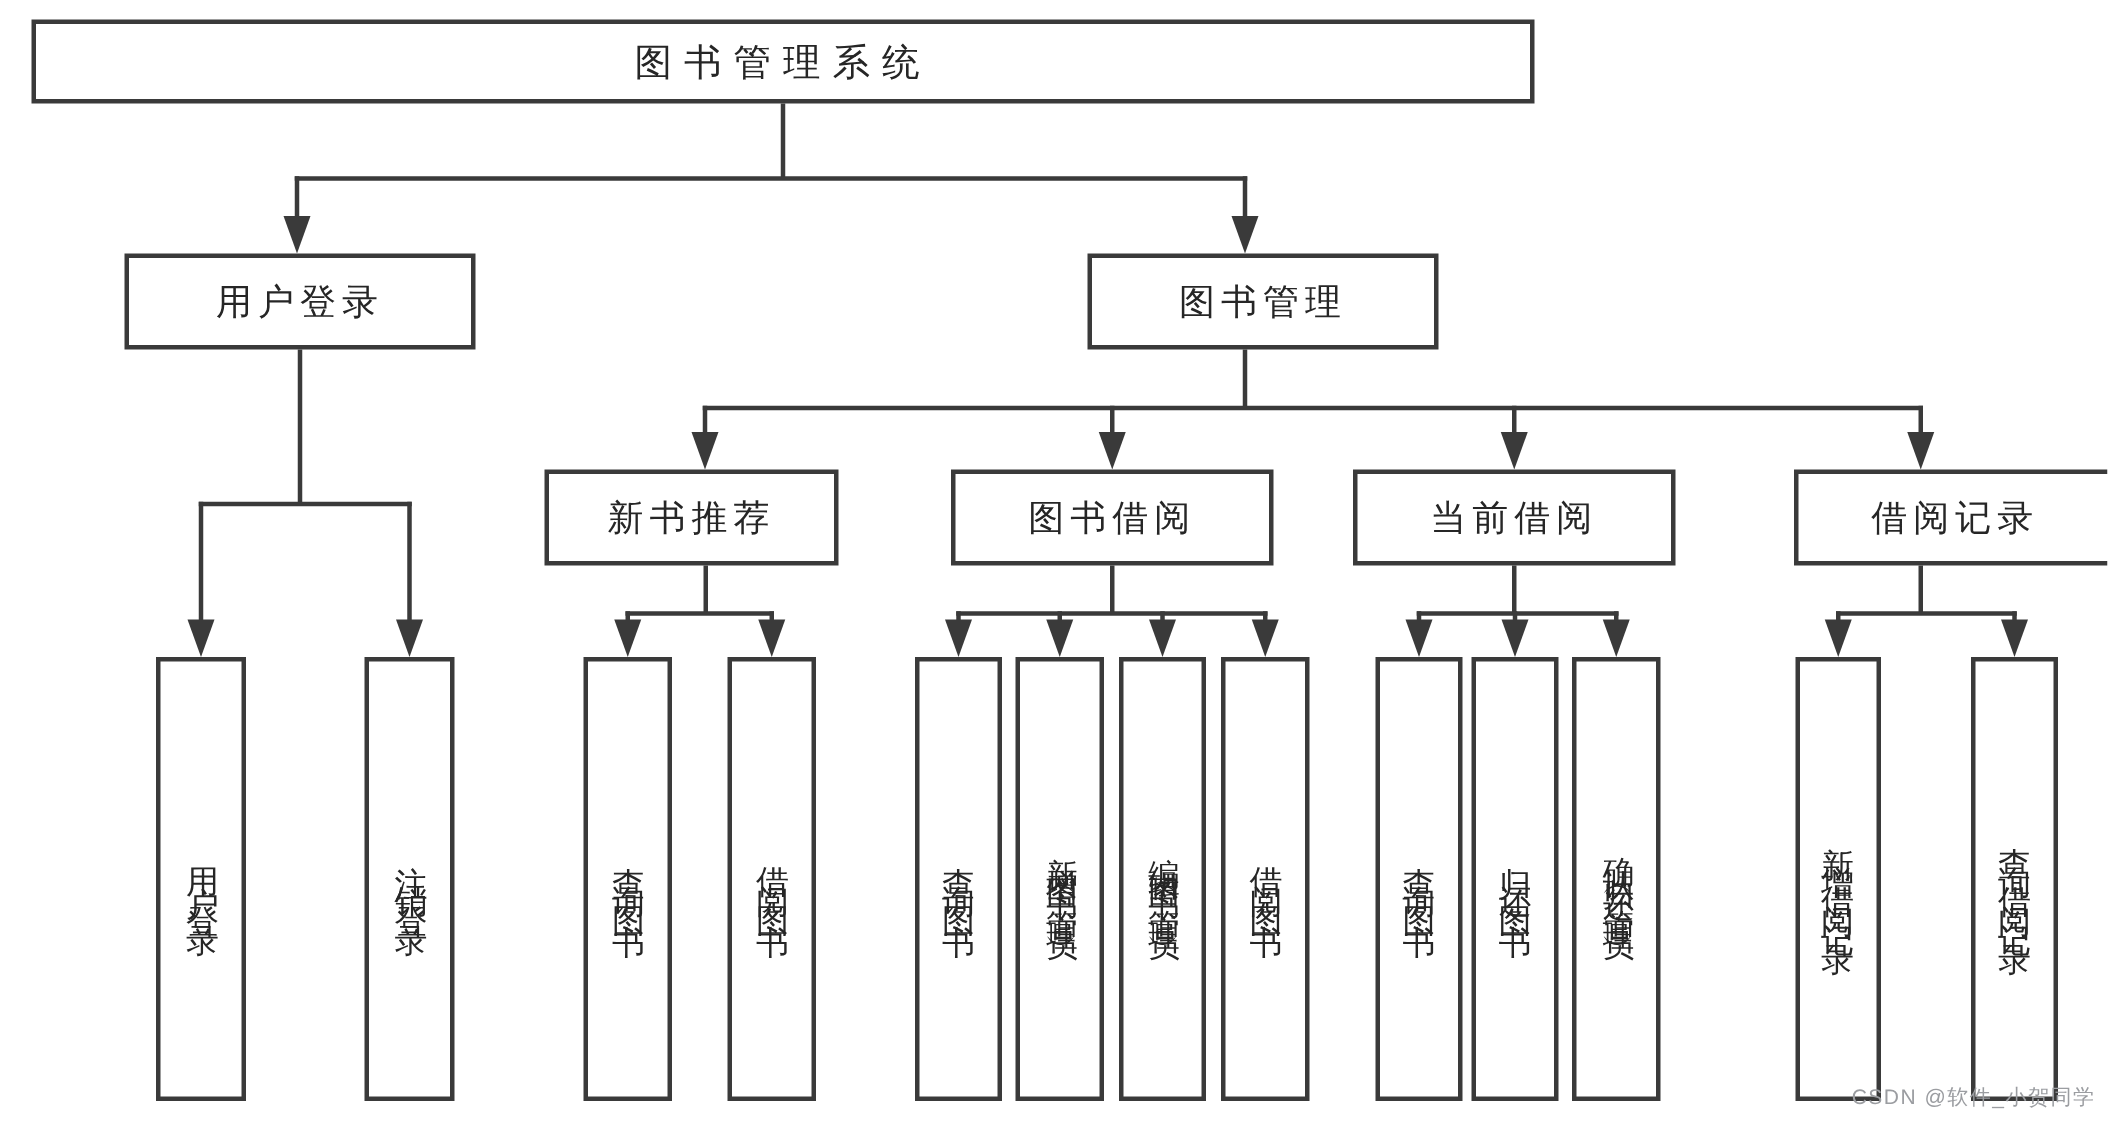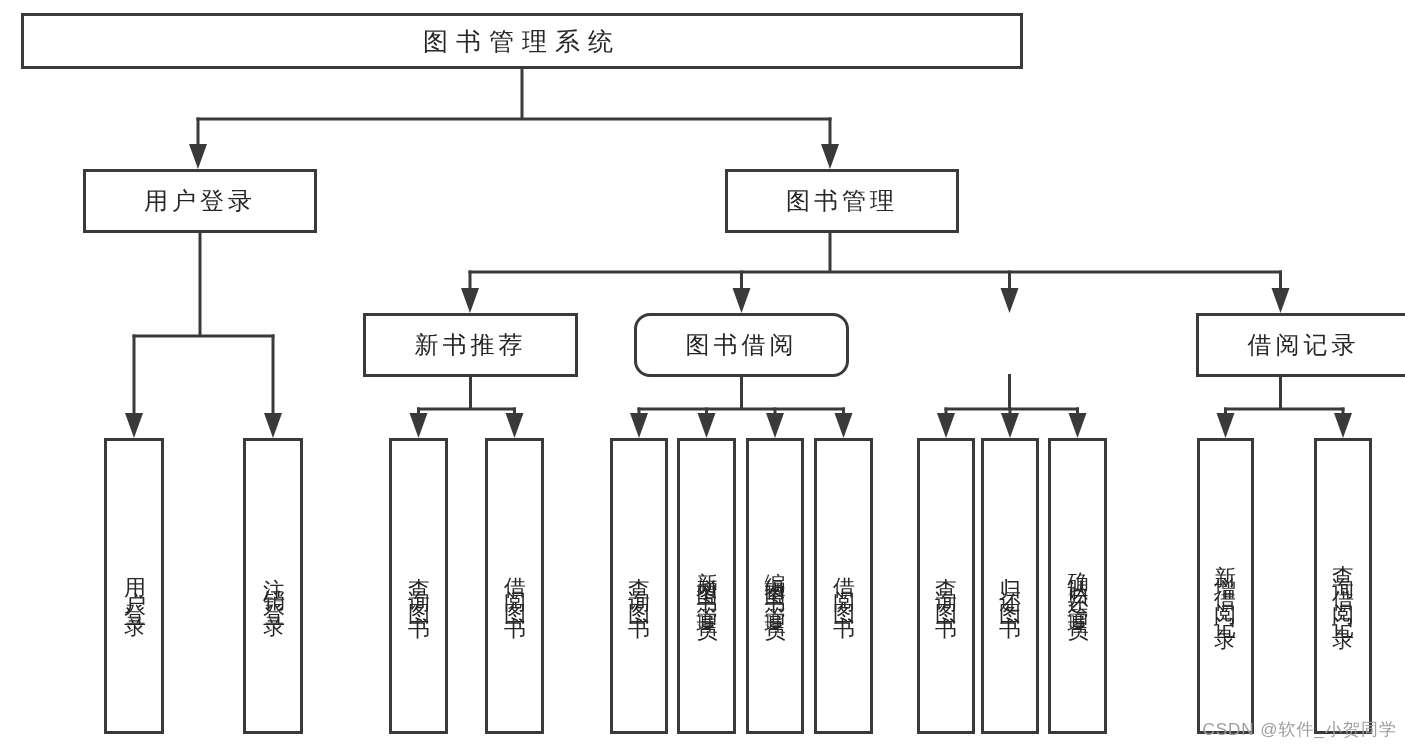--- a/index.html
+++ b/index.html
@@ -57,21 +57,21 @@
     letter-spacing: 13px;
   }
   .leaf.long {
     font-size: 21px;
     letter-spacing: 7px;
   }
   .watermark {
     position: absolute;
     right: 8px;
     bottom: 6px;
-    font-size: 17px;
+    font-size: 14px;
     letter-spacing: 1px;
     color: #9b9da1;
     z-index: 5;
     white-space: nowrap;
   }
 </style>
 </head>
 <body>
 
 <div id="canvas">
@@ -140,22 +140,23 @@
       <path d="M1225.5 438 l-9 -25 h18 z"></path>
       <path d="M1343 438 l-9 -25 h18 z"></path>
     </g>
   </svg>
 
   <div class="box h root-box" style="left:21px; top:13px; width:1002px; height:56px;">图书管理系统</div>
 
   <div class="box h" style="left:83px; top:169px; width:234px; height:64px;">用户登录</div>
   <div class="box h" style="left:713px; top:169px; width:234px; height:64px;margin-left:12px;">图书管理</div>
 
-  <div class="box h" style="left:363px; top:313px; width:215px; height:64px;">新书推荐</div>
-  <div class="box h" style="left:634px; top:313px; width:215px; height:64px;border-radius:16px;">图书借阅</div>
+  <div class="box h" style="left:363px; top:313px; width:196px; height:64px;">新书推荐</div>
+  <div class="box h" style="left:634px; top:313px; width:215px; height:64px;">图书借阅</div>
+  <div class="box h" style="left:902px; top:313px; width:215px; height:64px;">当前借阅</div>
   <div class="box h" style="left:1173px; top:313px; width:215px; height:64px;margin-left:23px;">借阅记录</div>
 
   <div class="leaf" style="left:104px; width:60px;">用户登录</div>
   <div class="leaf" style="left:243px; width:60px;">注销登录</div>
 
   <div class="leaf" style="left:389px; width:59px;">查询图书</div>
   <div class="leaf" style="left:485px; width:59px;">借阅图书</div>
 
   <div class="leaf" style="left:610px; width:58px;">查询图书</div>
   <div class="leaf long" style="left:677px; width:59px;">新增图书（管理员）</div>

